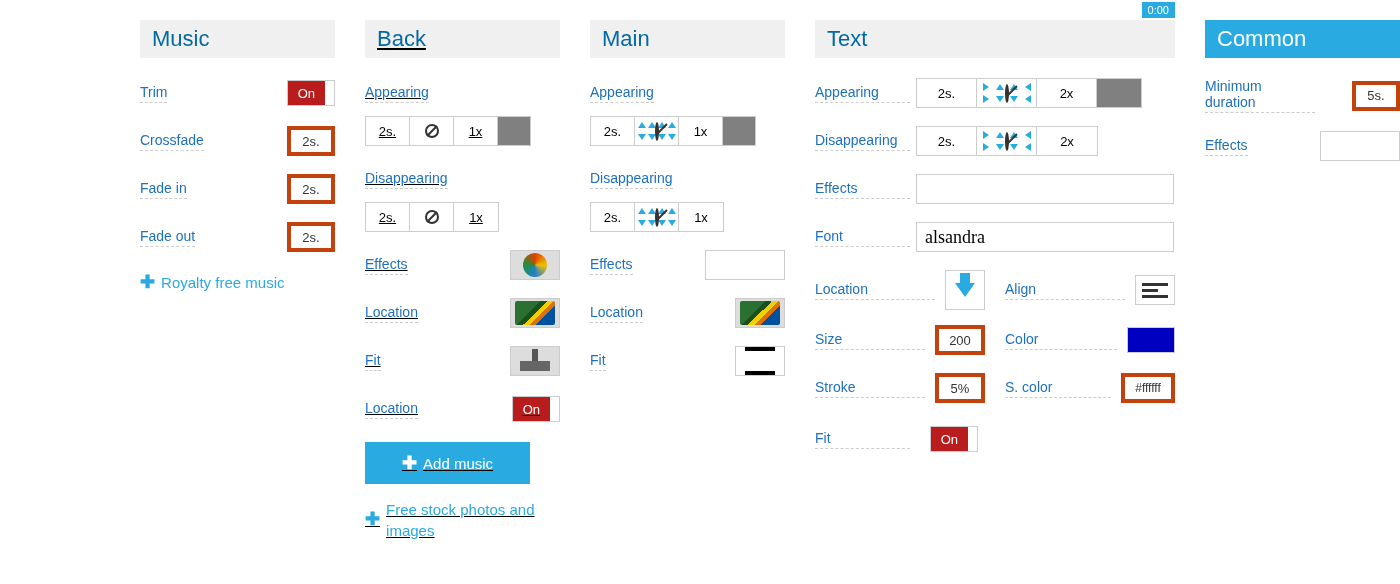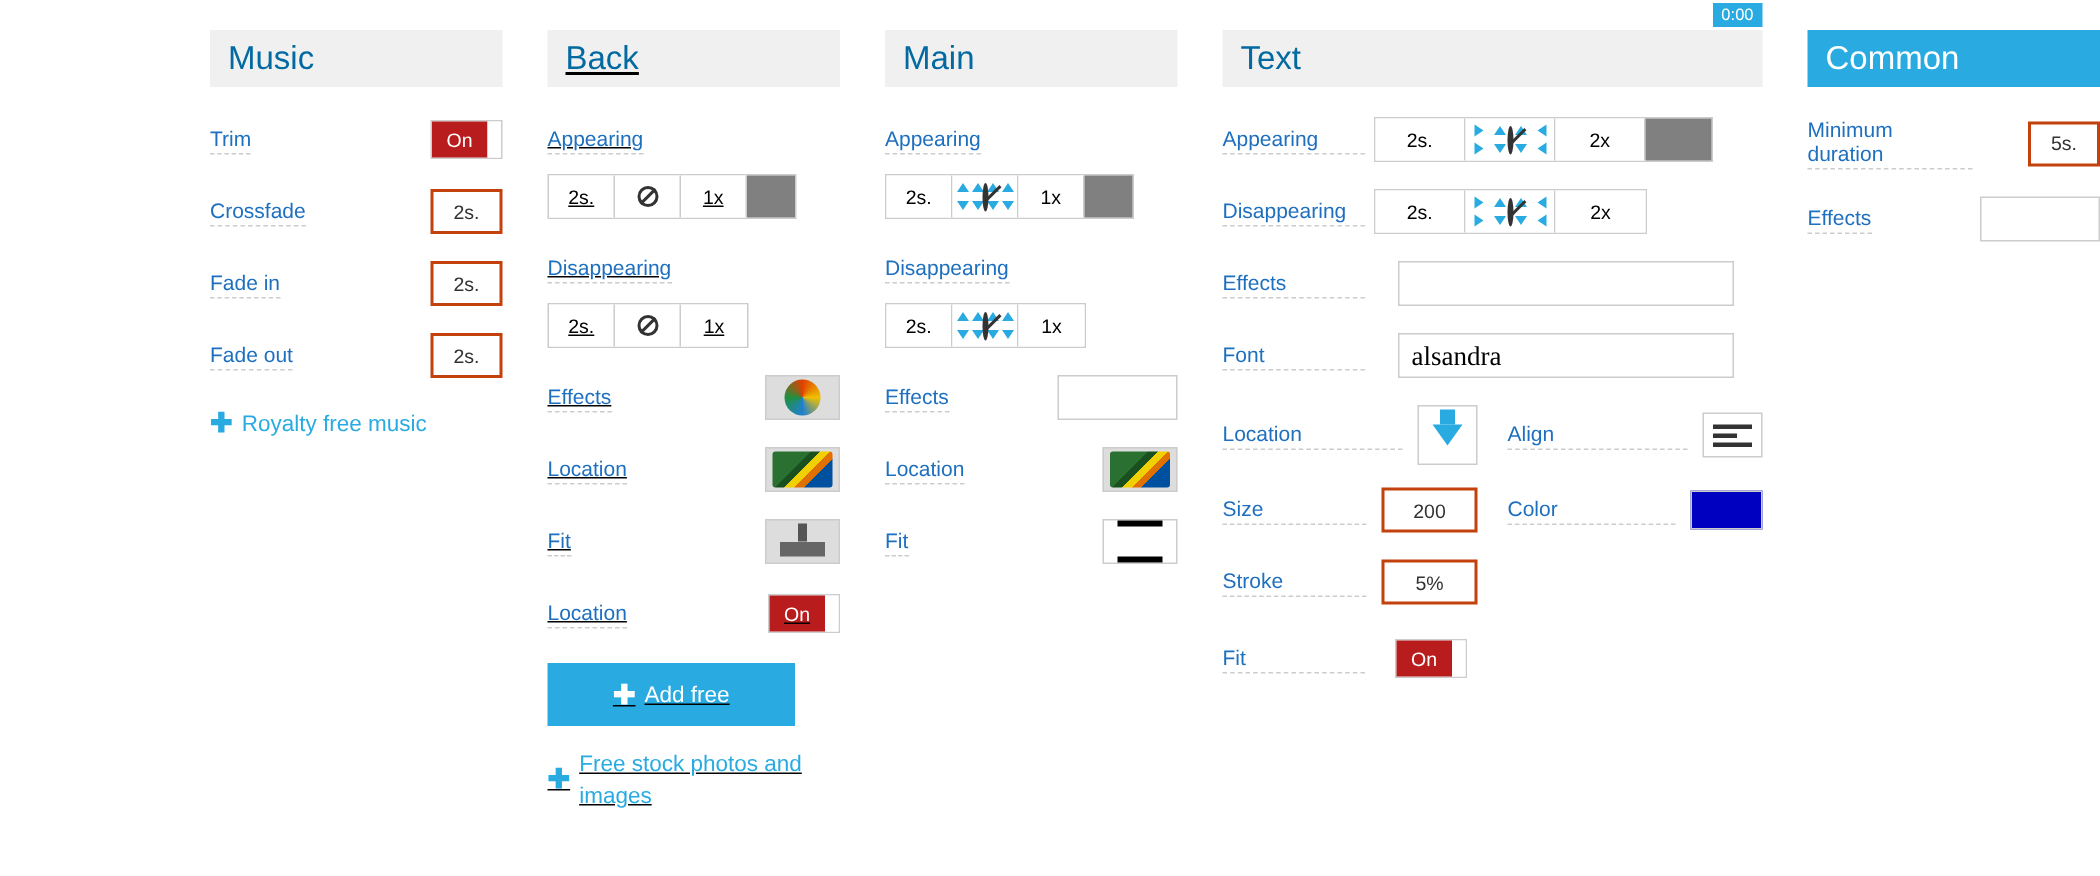--- a/index.html
+++ b/index.html
@@ -69,32 +69,32 @@
     display: flex;
     align-items: center;
     justify-content: center;
   }
   .toggle-off-part {
     width: 10px;
     background: #fff;
   }
   
   .input-box {
-    border: 2px solid #c2410c;
+    border: 4px solid #c2410c;
     height: 30px;
     display: flex;
     align-items: center;
     justify-content: center;
     font-size: 13px;
     color: #333;
     text-align: center;
     background: #fff;
     width: 48px;
   }
-  .input-box.wide { width: 64px; }
+  .input-box.wide { width: 50px; }
   
   .segment-group {
     display: flex;
     border: 1px solid #ccc;
     height: 30px;
   }
   .segment-cell {
     border-right: 1px solid #ccc;
     display: flex;
     align-items: center;
@@ -220,28 +220,27 @@
     display: flex;
     align-items: center;
     gap: 6px;
     width: 165px;
     justify-content: center;
   }
   
   .big-input {
     border: 1px solid #ccc;
     height: 30px;
-    width: 224px;
+    width: 258px;
     background: #fff;
     display: flex;
     align-items: center;
     padding: 0 8px;
     font-size: 14px;
     cursor: pointer;
-    margin-left: 16px;
   }
   .font-script { font-family: cursive; font-size: 18px; }
   
   .loc-arrow-box {
     width: 40px;
     height: 40px;
     border: 1px solid #ccc;
     display: flex;
     align-items: center;
     justify-content: center;
@@ -403,21 +402,21 @@
       <span class="row-label">Location</span>
       <span class="row-spacer"></span>
       <div class="toggle">
         <div class="toggle-knob">On</div>
         <div class="toggle-off-part"></div>
       </div>
     </div>
 
     <button class="btn-primary">
       <span class="plus-icon">✚</span>
-      <span>Add free</span>
+      <span>Add music</span>
     </button>
 
     <div class="link-btn" style="margin-top:15px;">
       <span class="plus-icon">✚</span>
       <span>Free stock photos and images</span>
     </div>
   </div>
 
   <div class="column col-main">
     <div class="section-header">Main</div>
@@ -575,20 +574,24 @@
       </div>
       <div class="sub-row">
         <span class="row-label">Color</span>
         <div class="color-swatch color-blue"></div>
       </div>
 
       <div class="sub-row">
         <span class="row-label">Stroke</span>
         <div class="input-box wide">5%</div>
       </div>
+      <div class="sub-row">
+        <span class="row-label">S. color</span>
+        <div class="input-box" style="width:54px;font-size:12px;">#ffffff</div>
+      </div>
     </div>
 
     <div class="row">
       <span class="row-label" style="width:95px;">Fit</span>
       <span style="width:20px;"></span>
       <div class="toggle">
         <div class="toggle-knob">On</div>
         <div class="toggle-off-part"></div>
       </div>
     </div>

